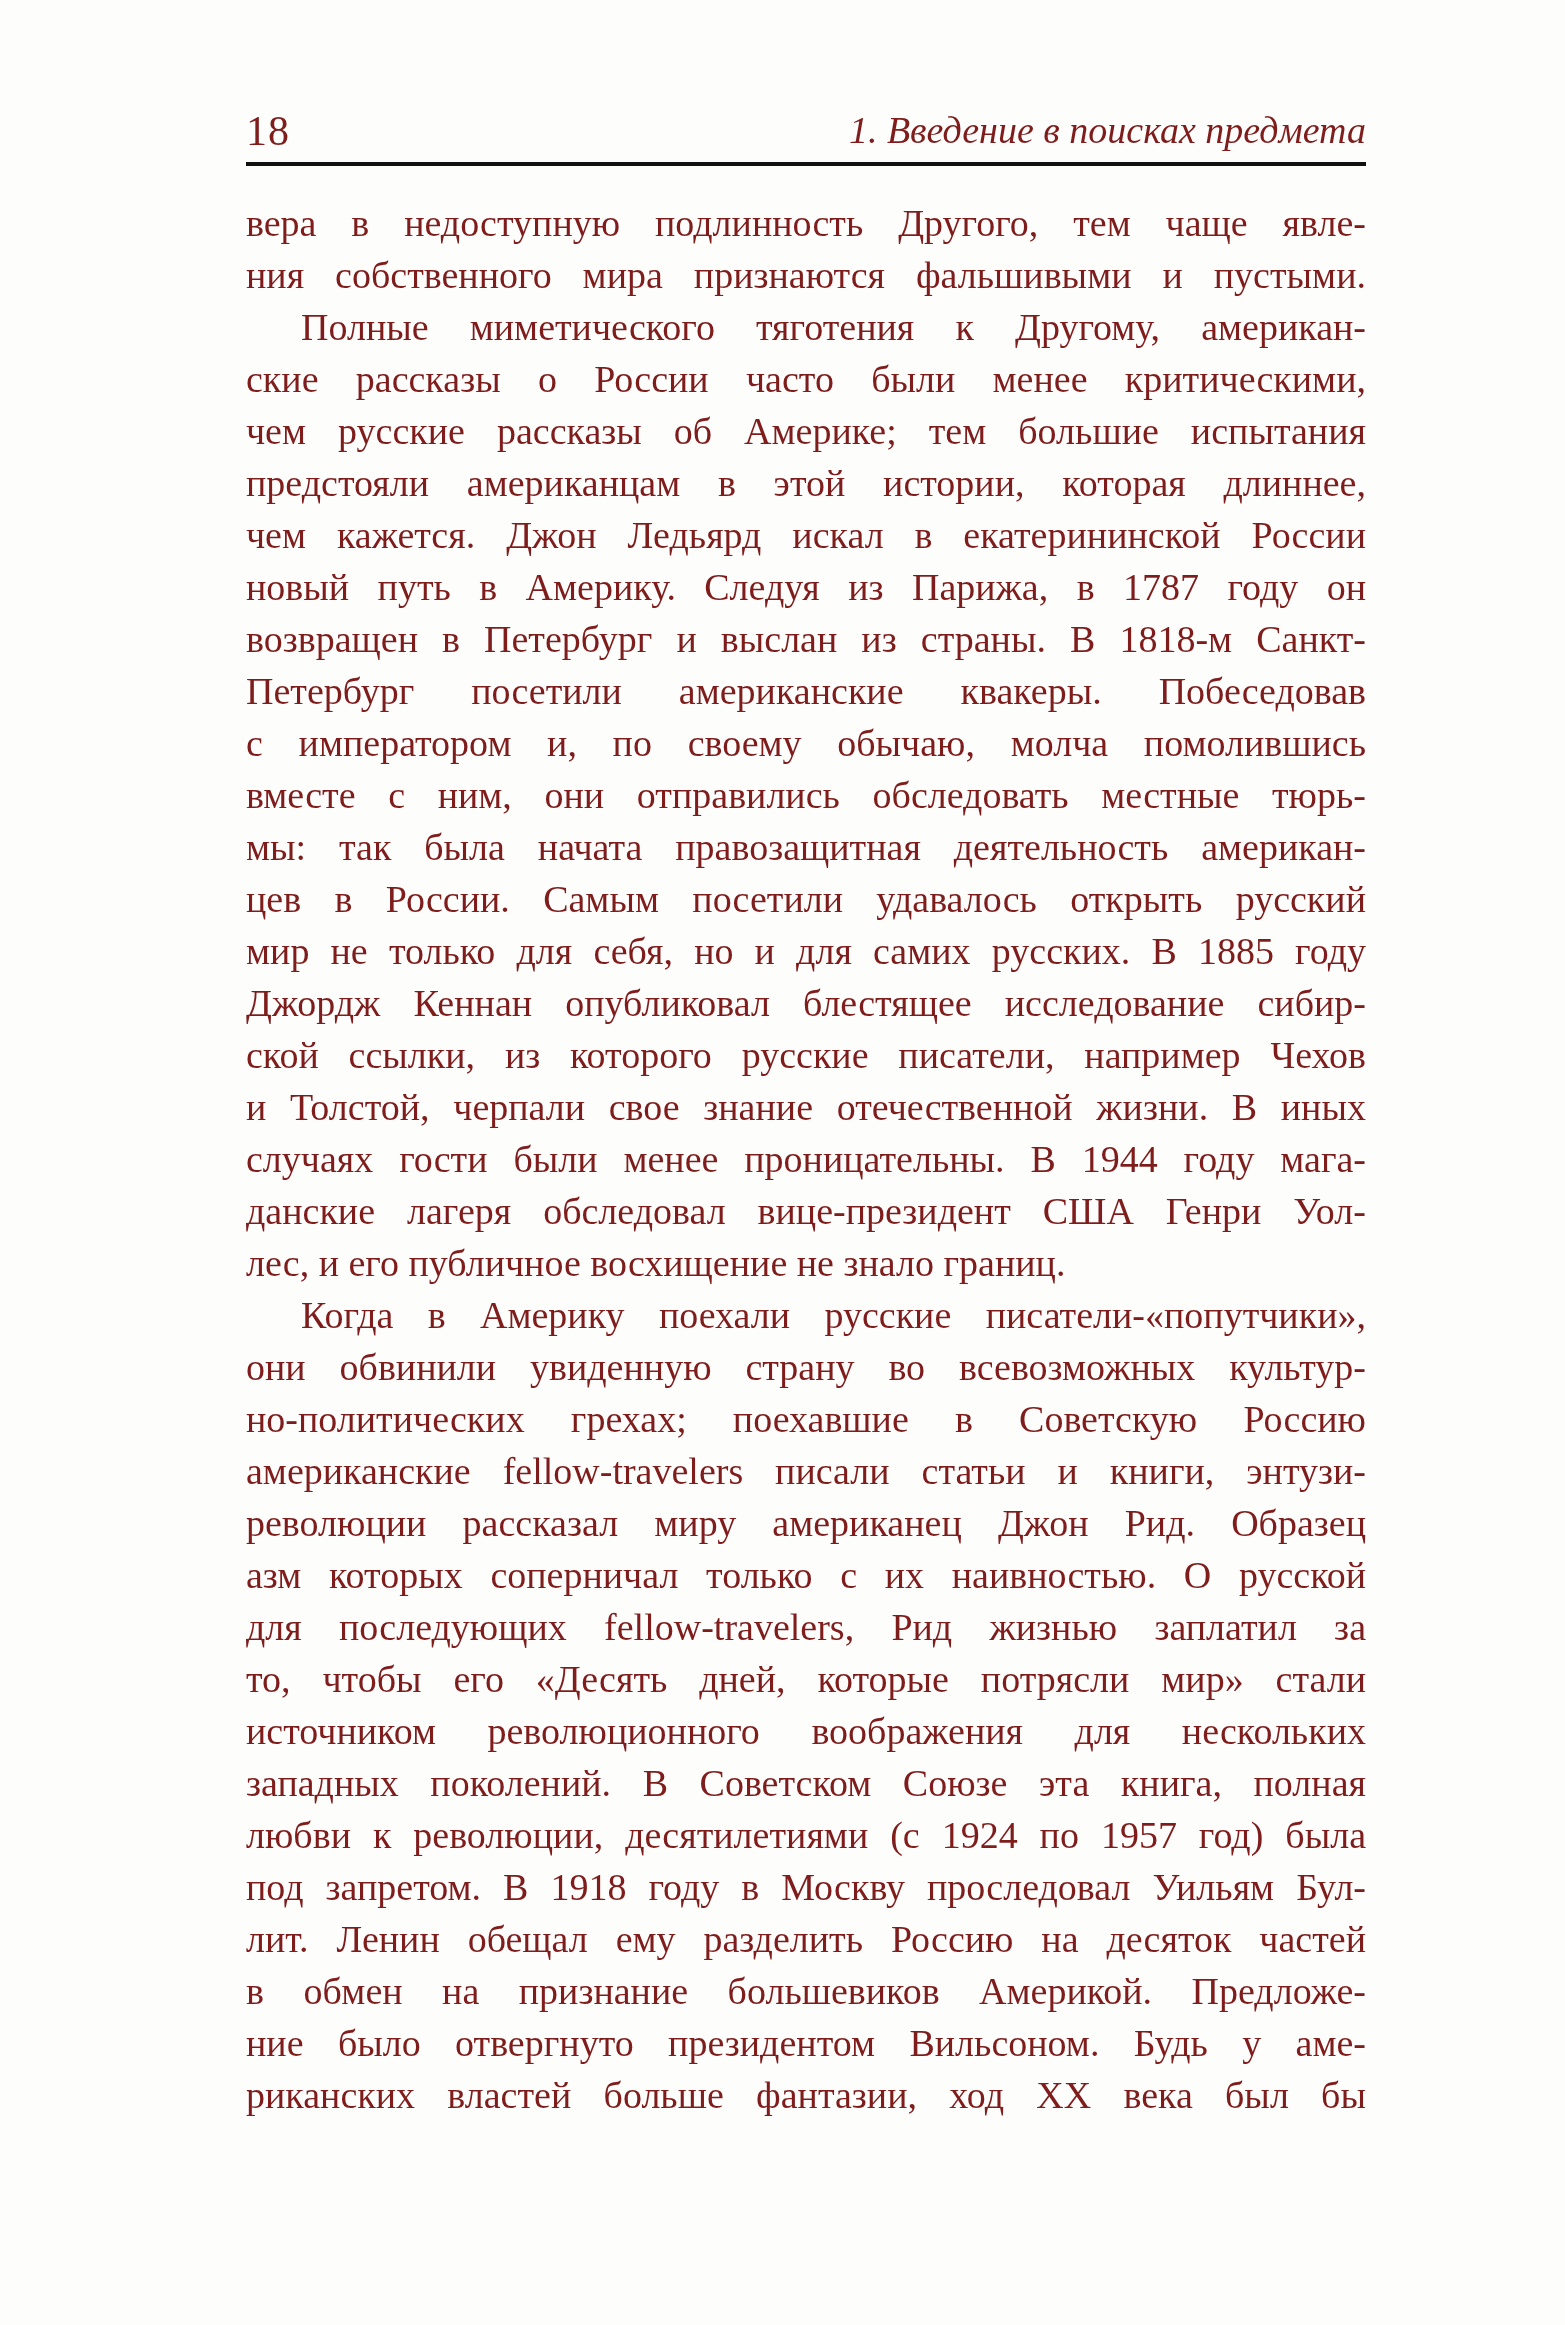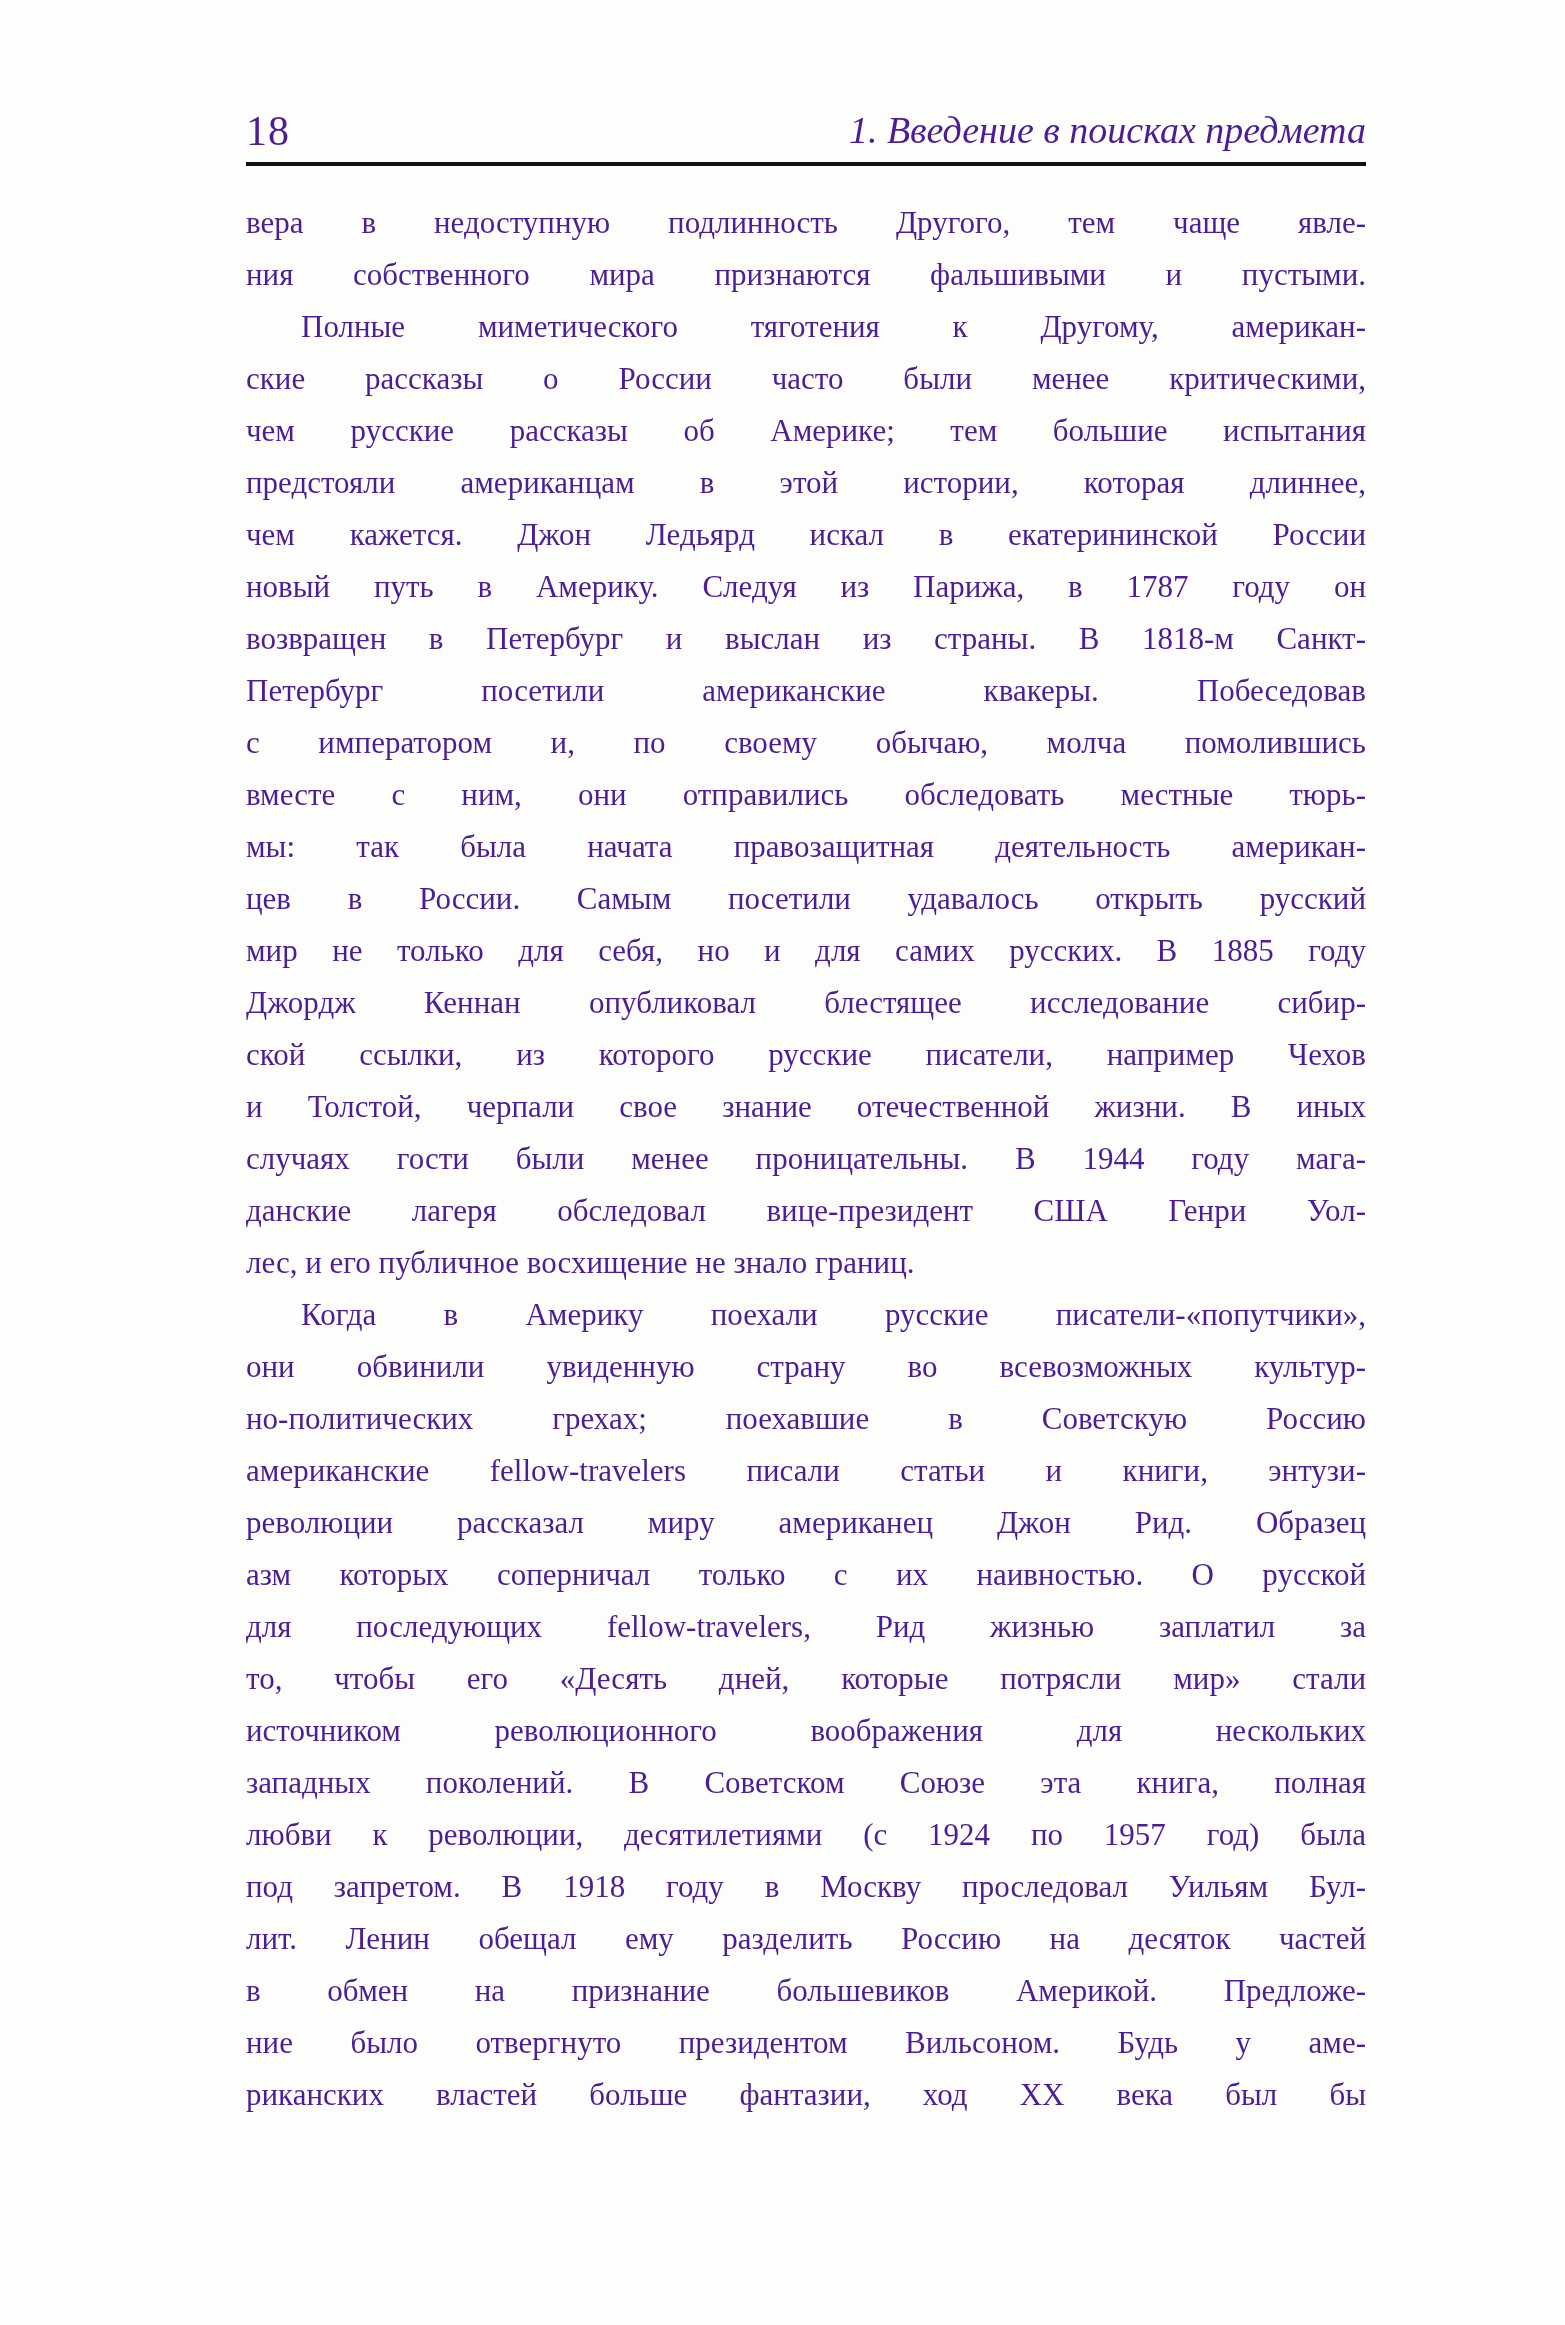--- a/index.html
+++ b/index.html
@@ -5,21 +5,21 @@
   html, body {
     margin: 0;
     padding: 0;
     background: #ffffff;
   }
   .page {
     position: relative;
     width: 1565px;
     height: 2325px;
     background: #fdfdfc;
-    color: #4c1d95;
+    color: #7f1d1d;
     font-family: "Liberation Serif", "DejaVu Serif", serif;
     overflow: hidden;
   }
   .header-row {
     position: absolute;
     left: 246px;
     top: 106px;
     width: 1120px;
     height: 47px;
   }
@@ -47,21 +47,21 @@
     top: 162px;
     width: 1120px;
     height: 3.8px;
     background: #111111;
   }
   .body-text {
     position: absolute;
     left: 246px;
     top: 197px;
     width: 1120px;
-    font-size: 31px;
+    font-size: 38px;
     line-height: 52px;
   }
   .line {
     text-align: justify;
     text-align-last: justify;
   }
   .line.para-last {
     text-align-last: left;
   }
   .line.indent {

